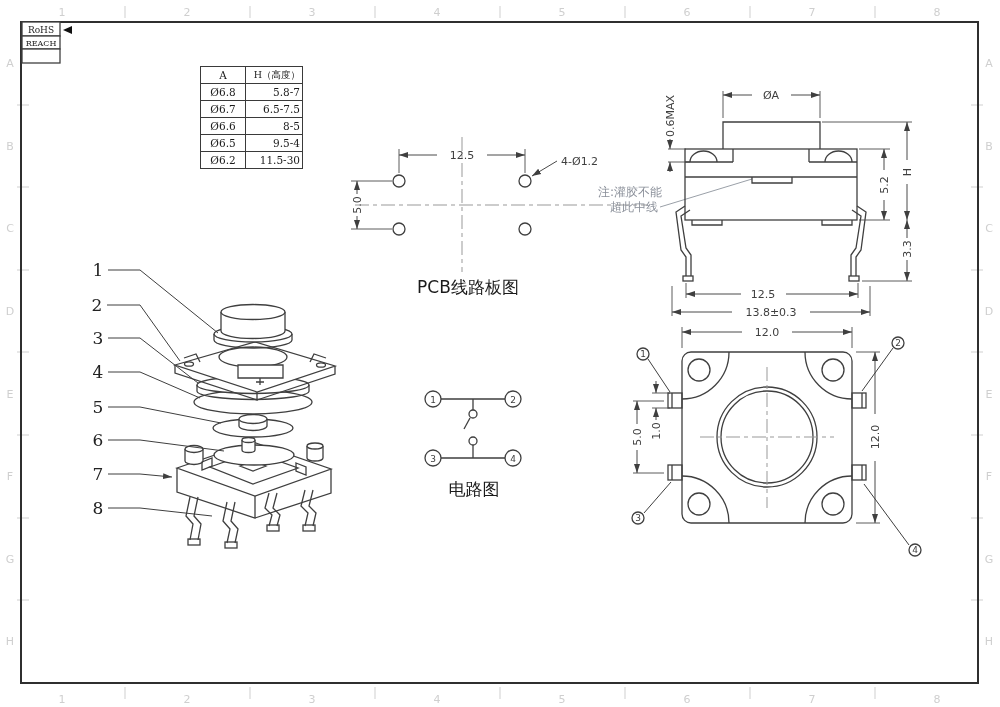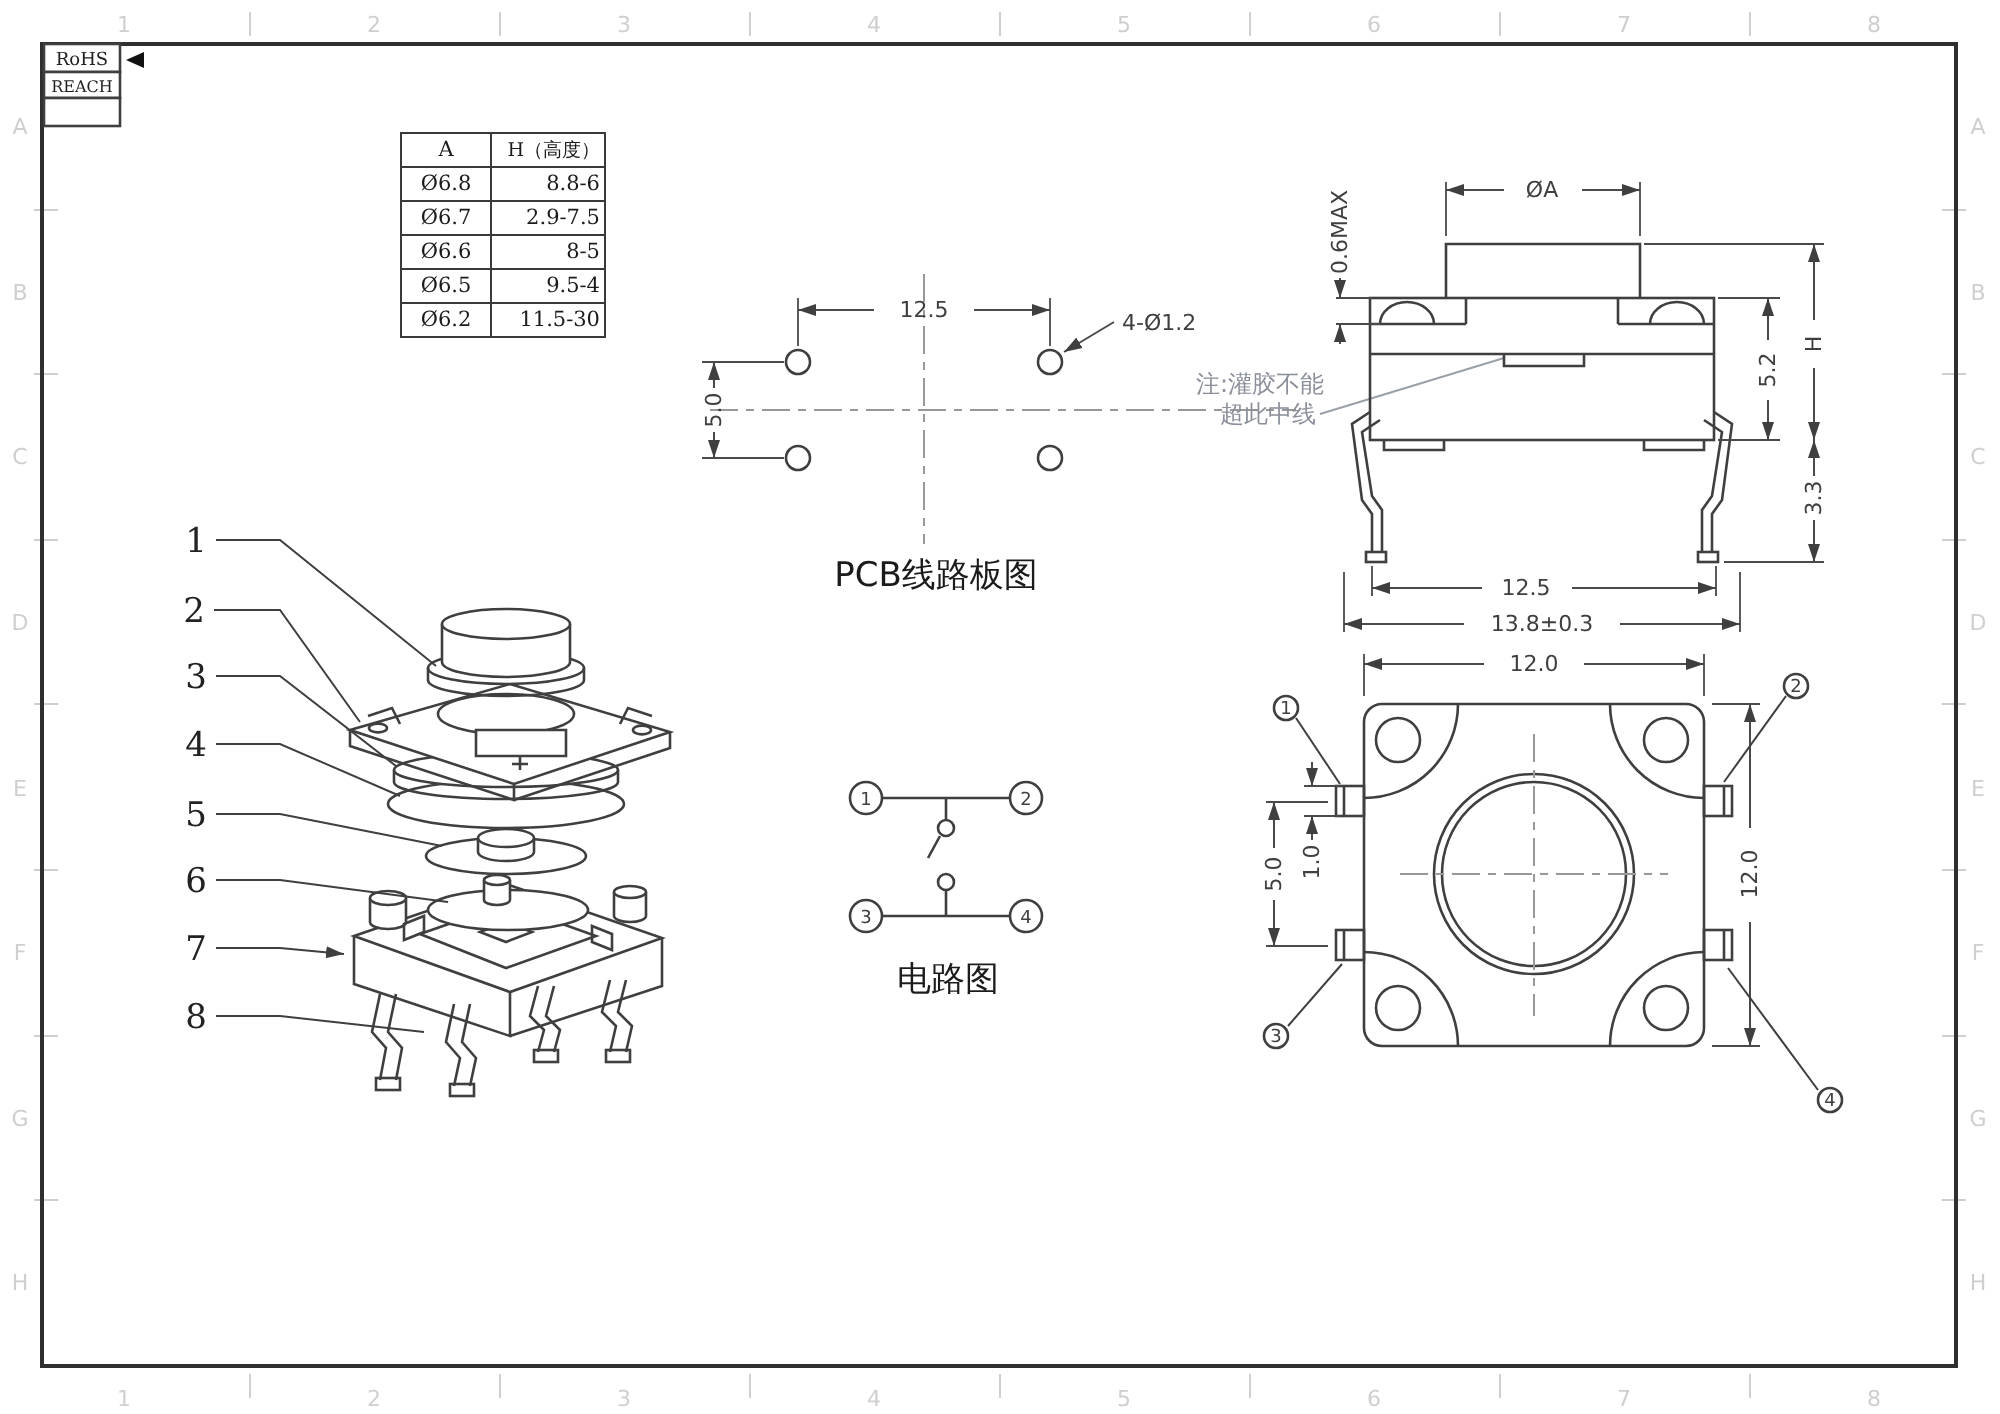--- a/index.html
+++ b/index.html
@@ -360,25 +360,25 @@
 </svg>
 
 <table id="spec-table">
   <tbody>
     <tr>
       <td class="c1">A</td>
       <td class="c2" style="font-size:9.5px">H（高度）</td>
     </tr>
     <tr>
       <td class="c1">Ø6.8</td>
-      <td class="c2">8.8-6</td>
+      <td class="c2">5.8-7</td>
     </tr>
     <tr>
       <td class="c1">Ø6.7</td>
-      <td class="c2">2.9-7.5</td>
+      <td class="c2">6.5-7.5</td>
     </tr>
     <tr>
       <td class="c1">Ø6.6</td>
       <td class="c2">8-5</td>
     </tr>
     <tr>
       <td class="c1">Ø6.5</td>
       <td class="c2">9.5-4</td>
     </tr>
     <tr>

